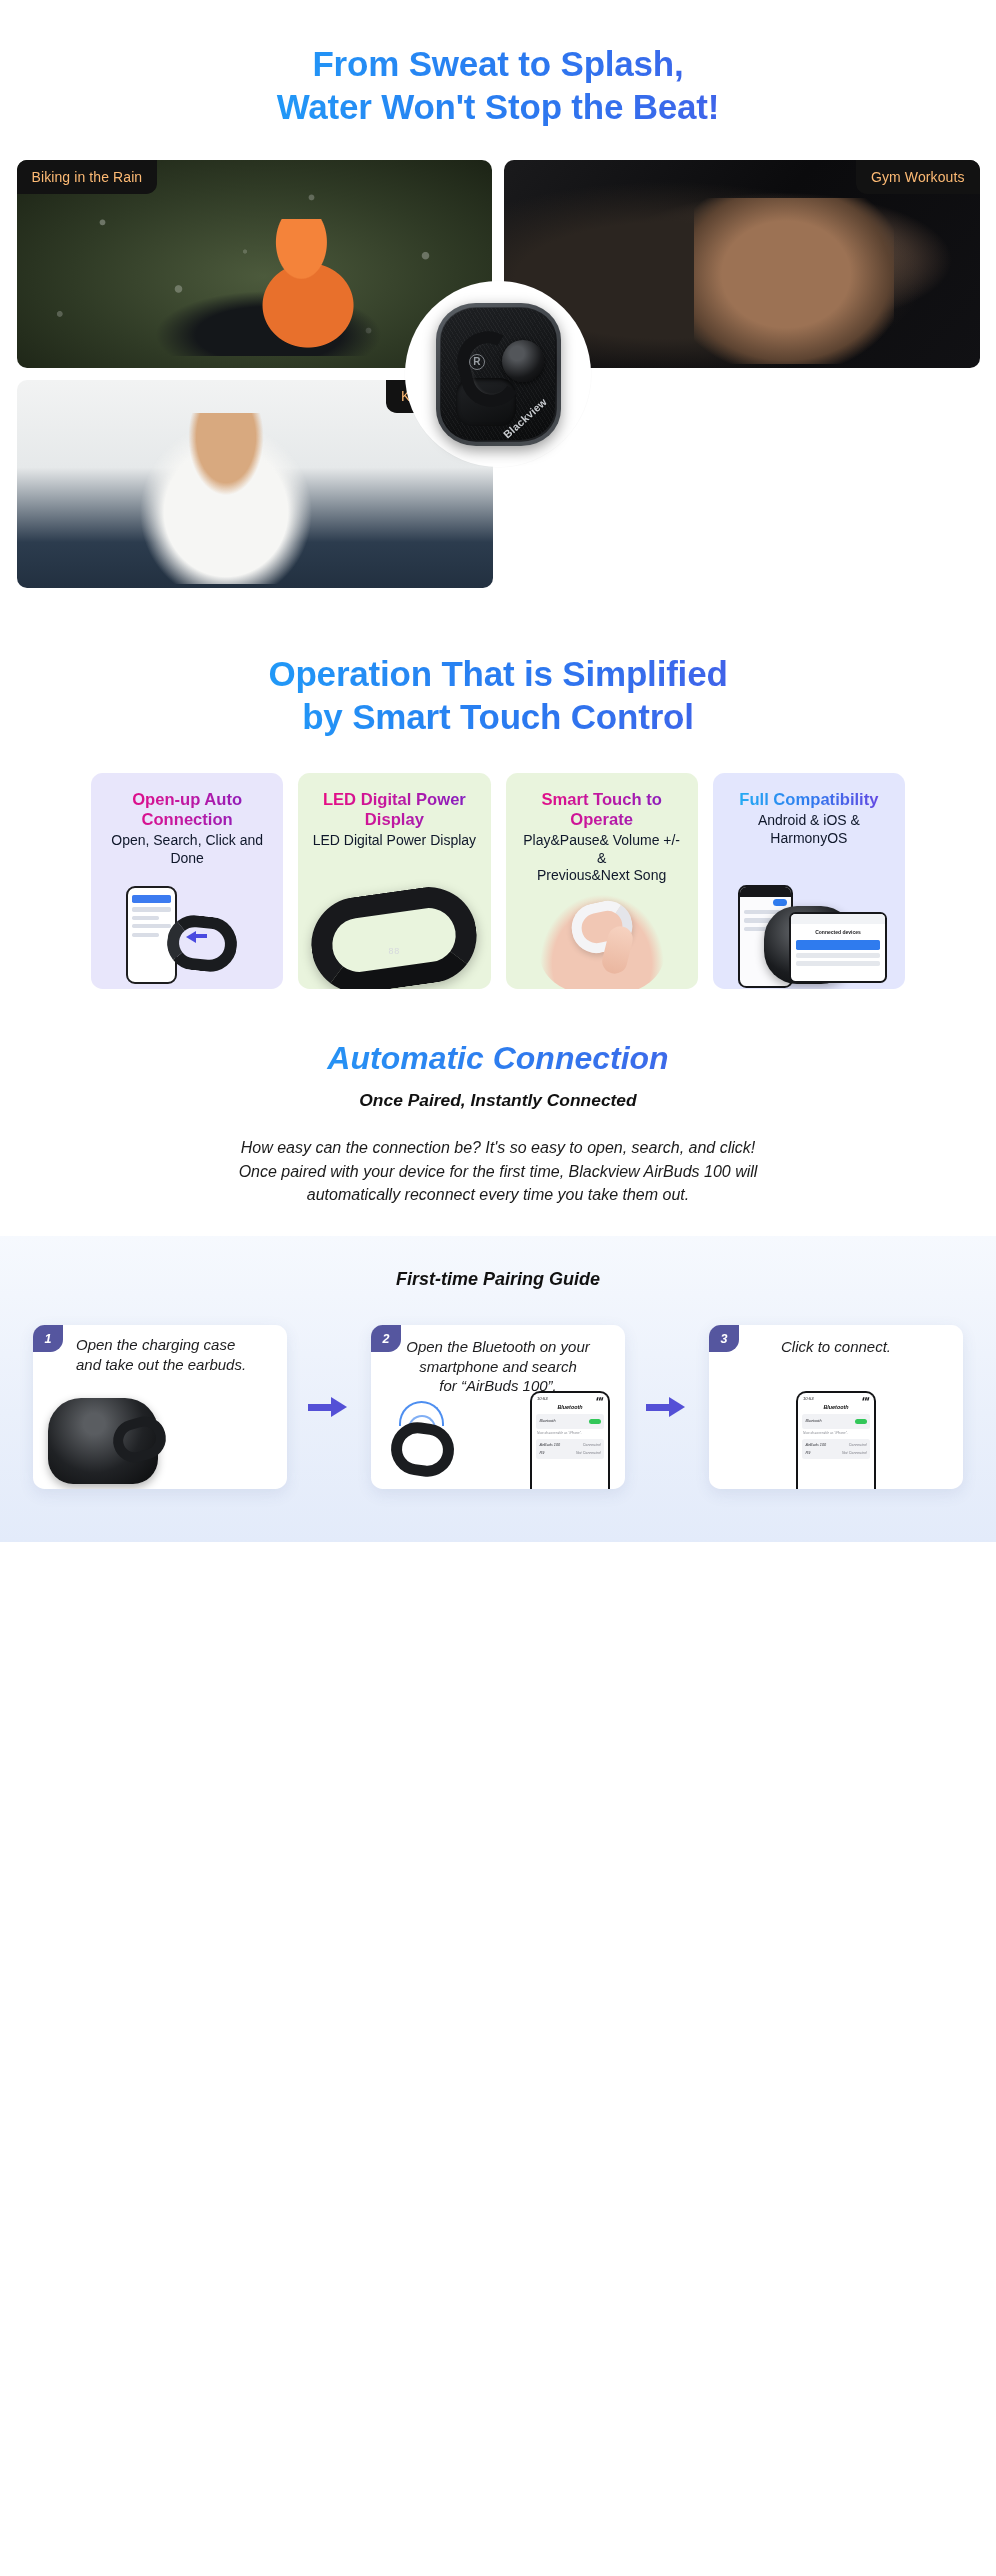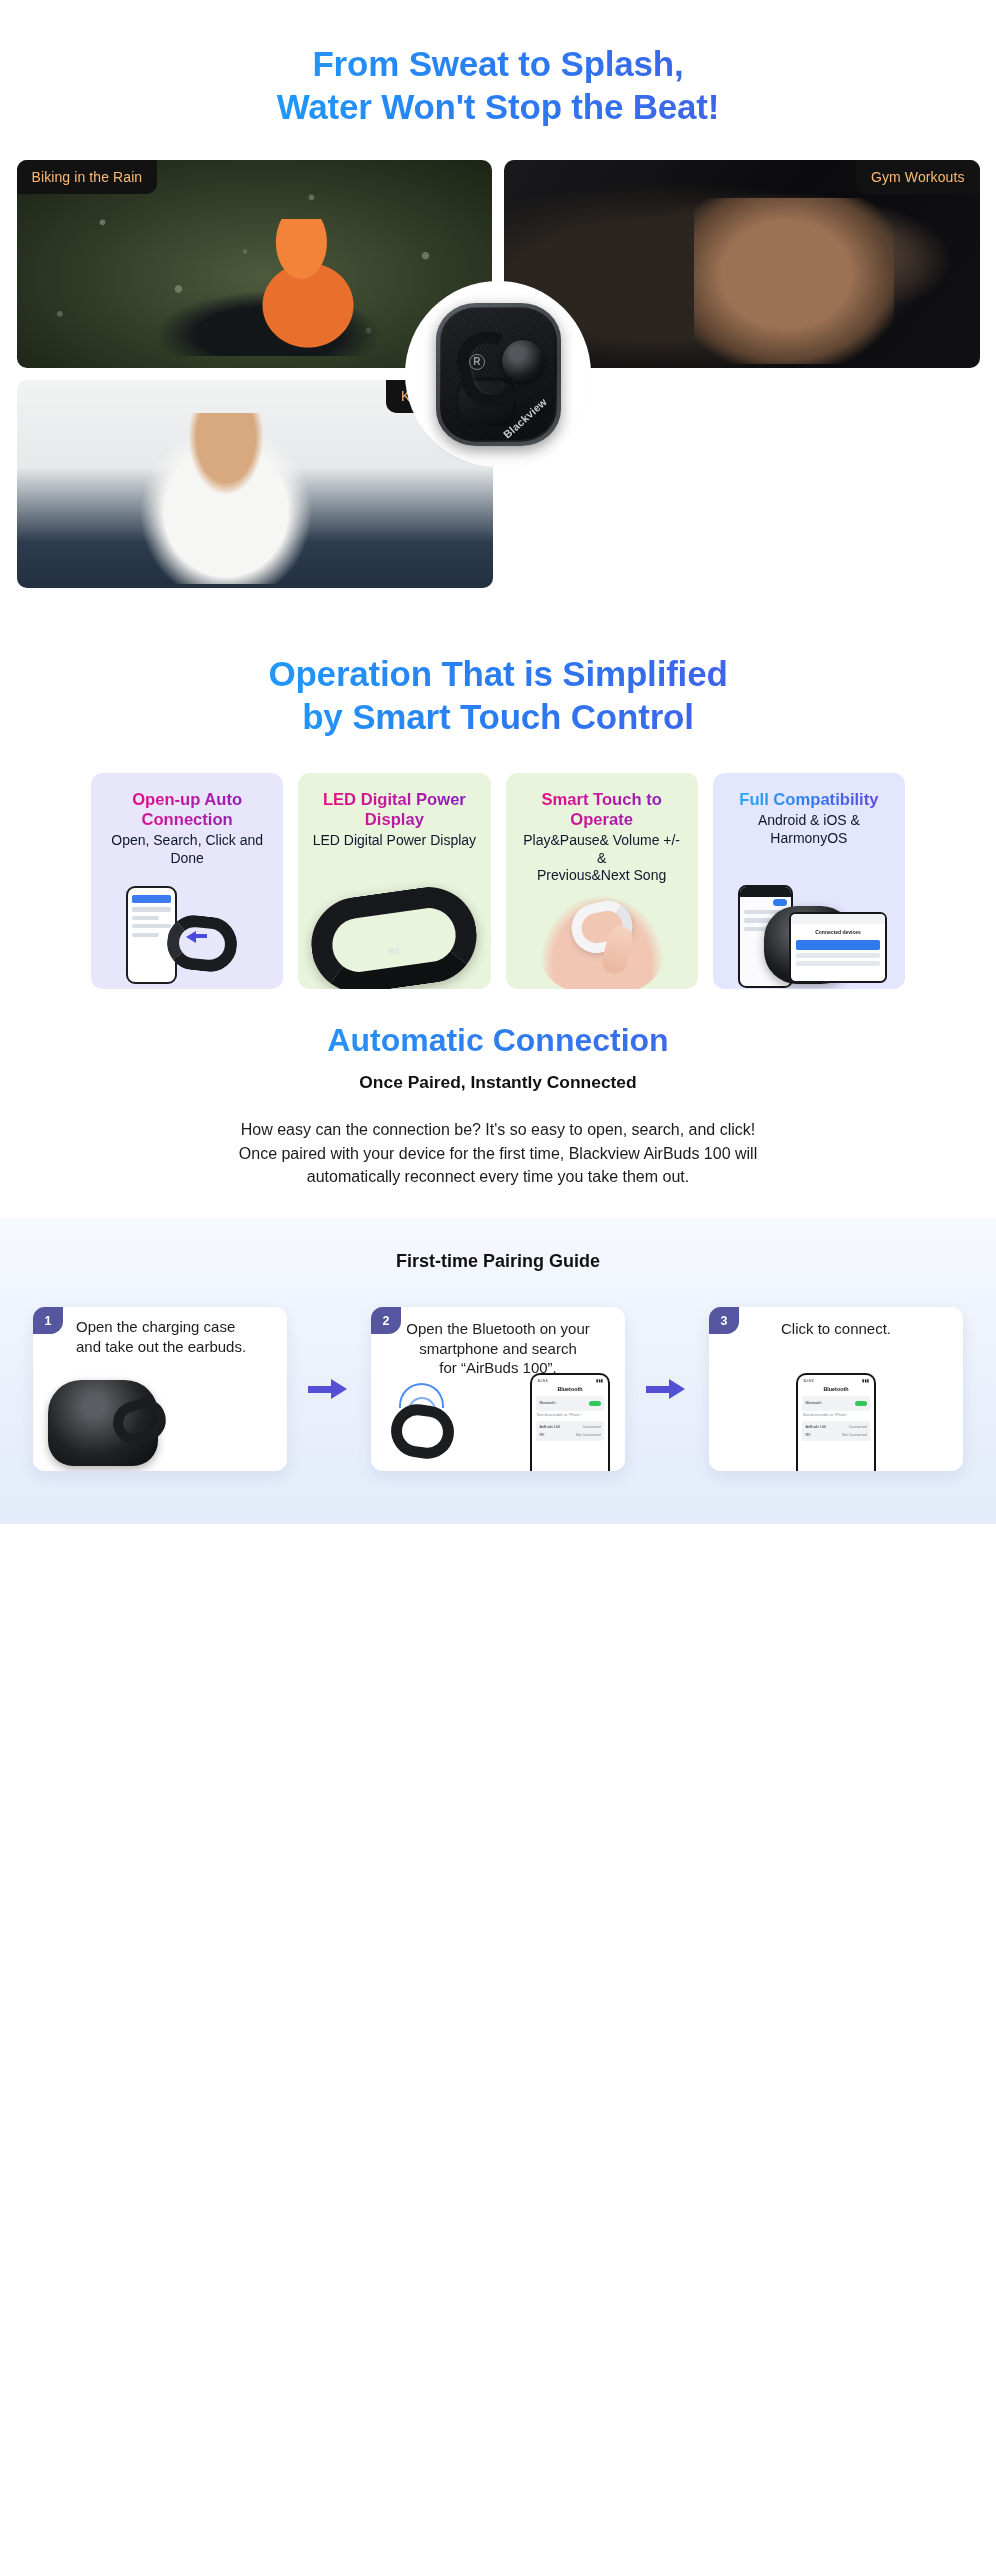--- a/index.html
+++ b/index.html
@@ -256,21 +256,21 @@
   .c4-tab {
     position:absolute; right:18px; bottom:6.6px; width:98px; height:71px;
     border-radius:6.6px; background:#fff; border:2.1px solid #16171a; overflow:hidden;
   }
   .c4-tabbar { background:#f1f3f6; height:10px; }
   .c4-tabtitle { font-size:5px; font-weight:700; text-align:center; margin-top:5px; color:#1a1a1d; }
   .c4-blue { height:10px; background:#2f7bee; margin:5px 5px 0; border-radius:1.7px; }
   .c4-row { height:5px; background:#e4e7ec; margin:3.3px 5px 0; border-radius:1.7px; }
 
   
-  .sec-auto { padding-top:33px; background:#fff; }
+  .sec-auto { padding-top:51px; background:#fff;font-style:italic; }
   .h2-grad {
     text-align:center; font-size:32px; font-weight:700;
     background:linear-gradient(90deg,#17baff 0%,#2f7bee 52%,#5b45e0 100%);
     -webkit-background-clip:text; background-clip:text;
     color:transparent; -webkit-text-fill-color:transparent;
   }
   .h3-sub { text-align:center; font-size:17.4px; font-weight:700; color:#111; margin-top:13px; }
   .para {
     width:830px; margin:25px auto 0; text-align:center;
     font-size:16px; line-height:1.46; color:#1b1b1b;

